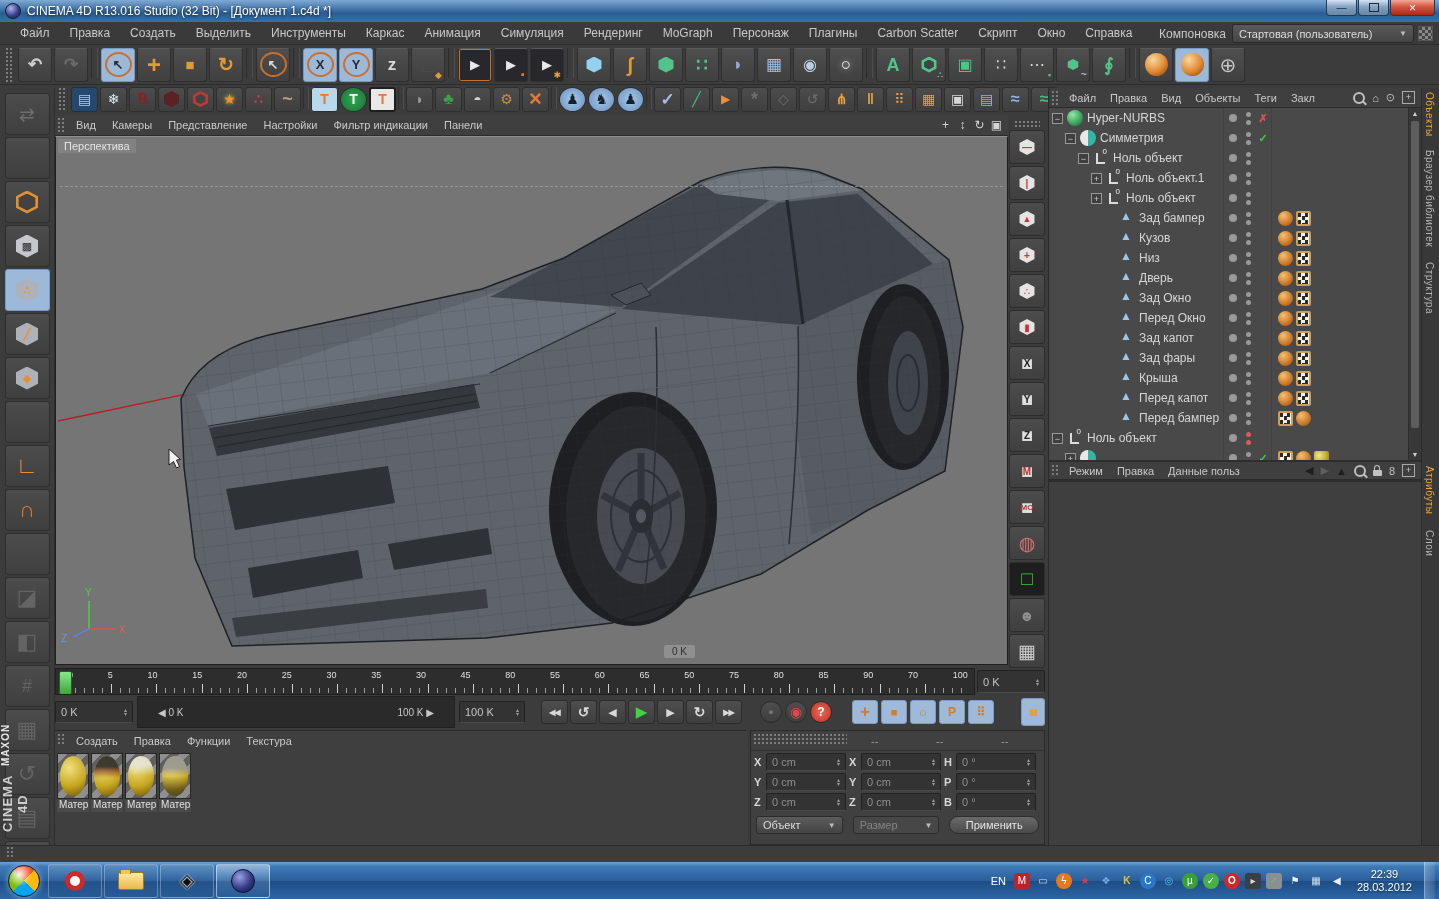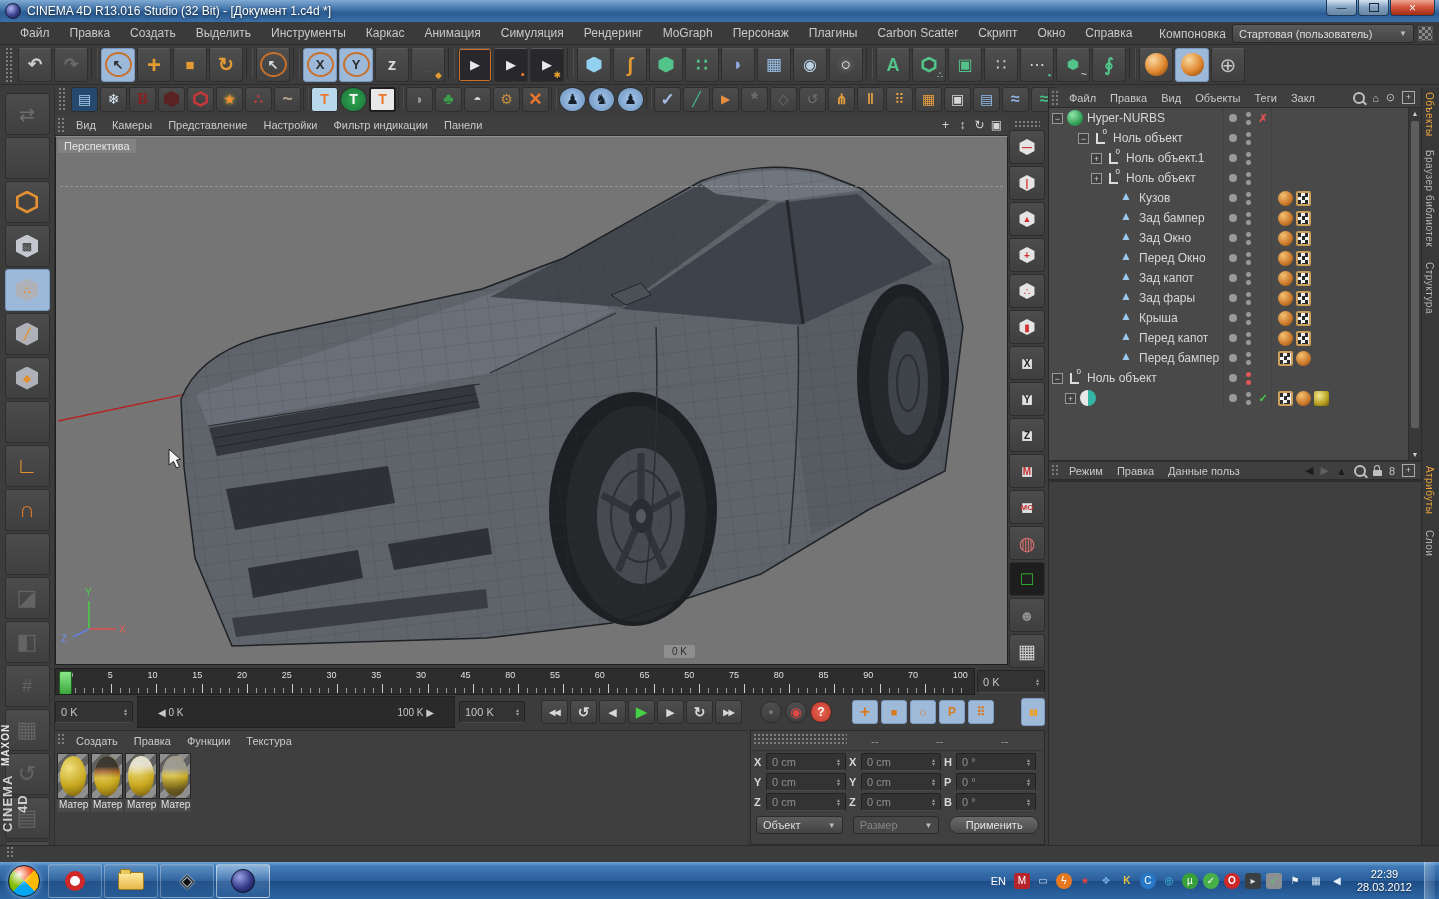--- a/index.html
+++ b/index.html
@@ -877,20 +877,37 @@
               <i></i>
             </span>
             <span class="ostate" data-state="cross"></span>
             <span class="tags">
               <span class="tag"></span>
               <span class="tag"></span>
               <span class="tag"></span>
             </span>
           </div>
 
+          <div class="row">
+            <span class="indent" style="width:16px"></span>
+            <span class="exp" data-exp="minus"></span>
+            <span class="obicon" data-oicon="symmetry"></span>
+            <span class="olabel">Симметрия</span>
+            <span class="cdot"></span>
+            <span class="vdots">
+              <i></i>
+              <i></i>
+            </span>
+            <span class="ostate" data-state="check"></span>
+            <span class="tags">
+              <span class="tag"></span>
+              <span class="tag"></span>
+              <span class="tag"></span>
+            </span>
+          </div>
 
           <div class="row">
             <span class="indent" style="width:29px"></span>
             <span class="exp" data-exp="minus"></span>
             <span class="obicon" data-oicon="null"></span>
             <span class="olabel">Ноль объект</span>
             <span class="cdot"></span>
             <span class="vdots">
               <i></i>
               <i></i>
@@ -936,53 +953,87 @@
               <span class="tag"></span>
               <span class="tag"></span>
               <span class="tag"></span>
             </span>
           </div>
 
           <div class="row">
             <span class="indent" style="width:55px"></span>
             <span class="exp" data-exp="none"></span>
             <span class="obicon" data-oicon="polygon"></span>
-            <span class="olabel">Кузов</span>
+            <span class="olabel">Зад бампер</span>
             <span class="cdot"></span>
             <span class="vdots">
               <i></i>
               <i></i>
             </span>
             <span class="ostate"></span>
             <span class="tags">
               <span class="tag" data-tag="phong"></span>
               <span class="tag" data-tag="uvw"></span>
               <span class="tag"></span>
             </span>
           </div>
 
           <div class="row">
             <span class="indent" style="width:55px"></span>
             <span class="exp" data-exp="none"></span>
             <span class="obicon" data-oicon="polygon"></span>
-            <span class="olabel">Зад бампер</span>
+            <span class="olabel">Кузов</span>
             <span class="cdot"></span>
             <span class="vdots">
               <i></i>
               <i></i>
             </span>
             <span class="ostate"></span>
             <span class="tags">
               <span class="tag" data-tag="phong"></span>
               <span class="tag" data-tag="uvw"></span>
               <span class="tag"></span>
             </span>
           </div>
 
-
+          <div class="row">
+            <span class="indent" style="width:55px"></span>
+            <span class="exp" data-exp="none"></span>
+            <span class="obicon" data-oicon="polygon"></span>
+            <span class="olabel">Низ</span>
+            <span class="cdot"></span>
+            <span class="vdots">
+              <i></i>
+              <i></i>
+            </span>
+            <span class="ostate"></span>
+            <span class="tags">
+              <span class="tag" data-tag="phong"></span>
+              <span class="tag" data-tag="uvw"></span>
+              <span class="tag"></span>
+            </span>
+          </div>
+
+          <div class="row">
+            <span class="indent" style="width:55px"></span>
+            <span class="exp" data-exp="none"></span>
+            <span class="obicon" data-oicon="polygon"></span>
+            <span class="olabel">Дверь</span>
+            <span class="cdot"></span>
+            <span class="vdots">
+              <i></i>
+              <i></i>
+            </span>
+            <span class="ostate"></span>
+            <span class="tags">
+              <span class="tag" data-tag="phong"></span>
+              <span class="tag" data-tag="uvw"></span>
+              <span class="tag"></span>
+            </span>
+          </div>
 
           <div class="row">
             <span class="indent" style="width:55px"></span>
             <span class="exp" data-exp="none"></span>
             <span class="obicon" data-oicon="polygon"></span>
             <span class="olabel">Зад Окно</span>
             <span class="cdot"></span>
             <span class="vdots">
               <i></i>
               <i></i>

